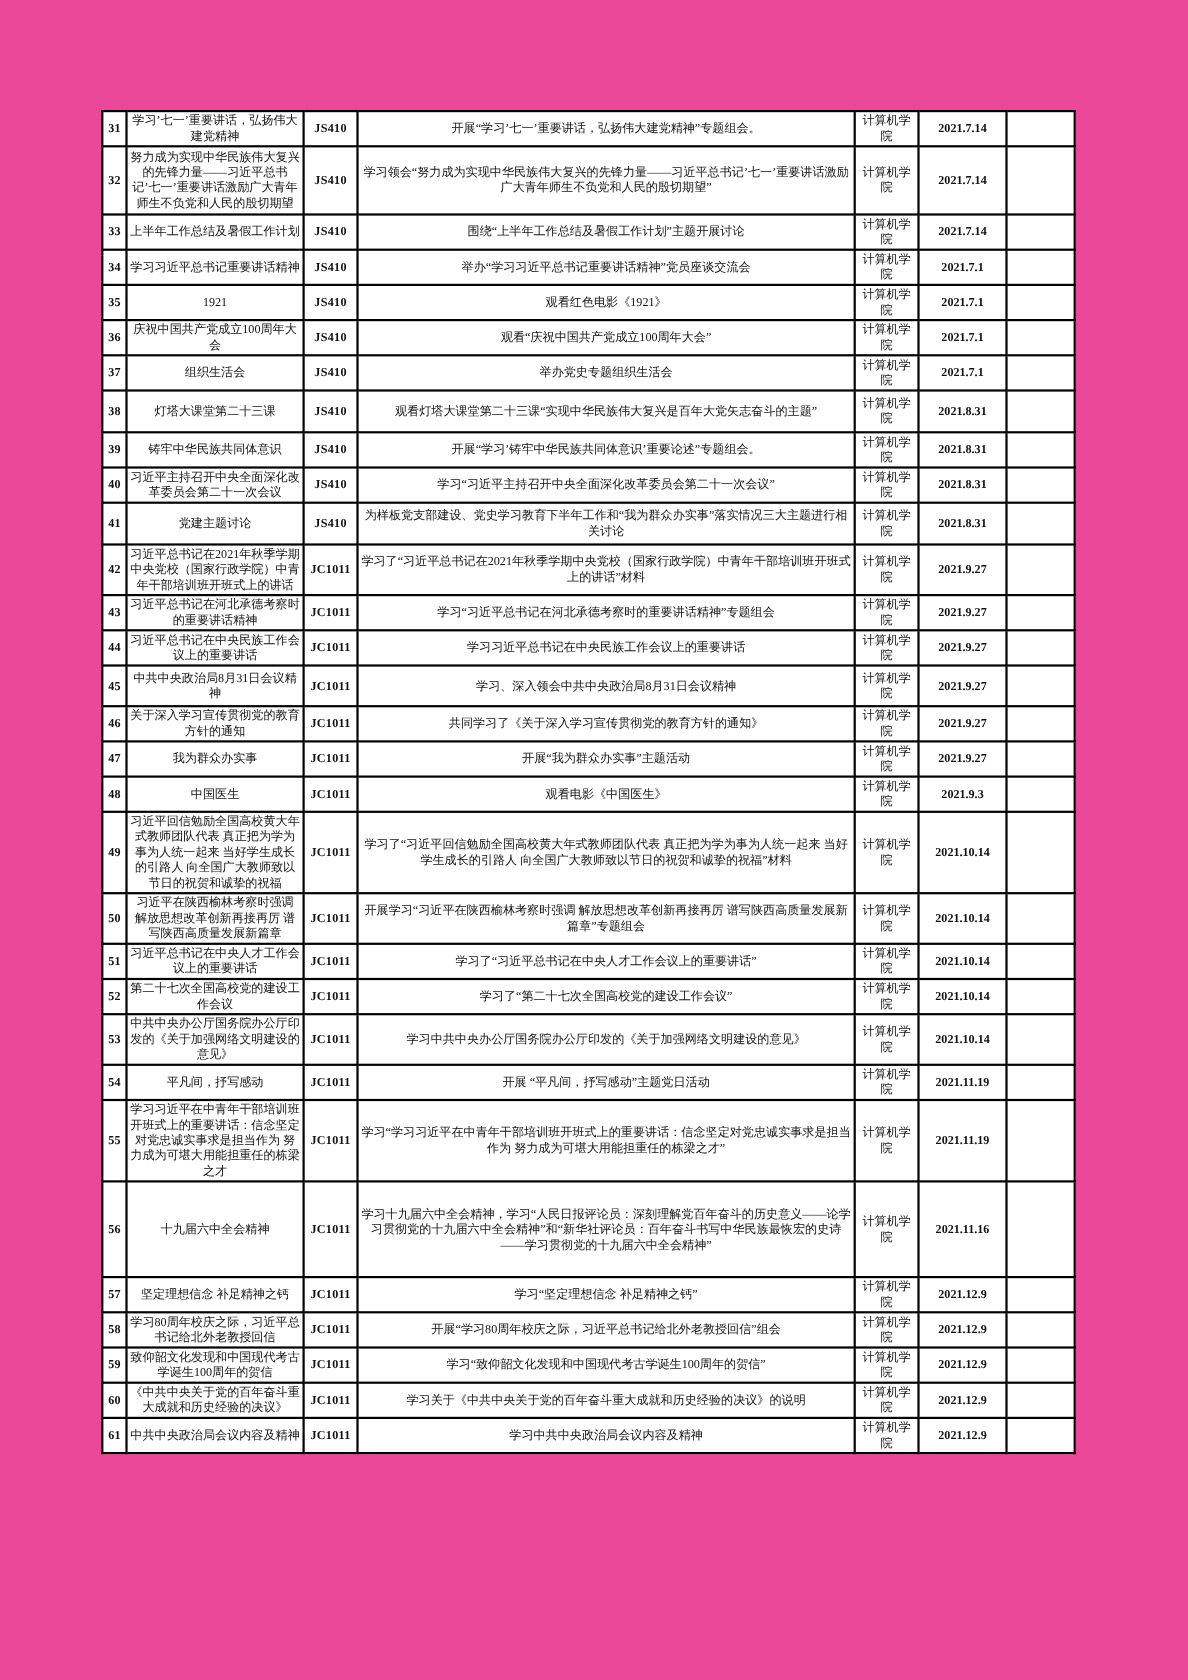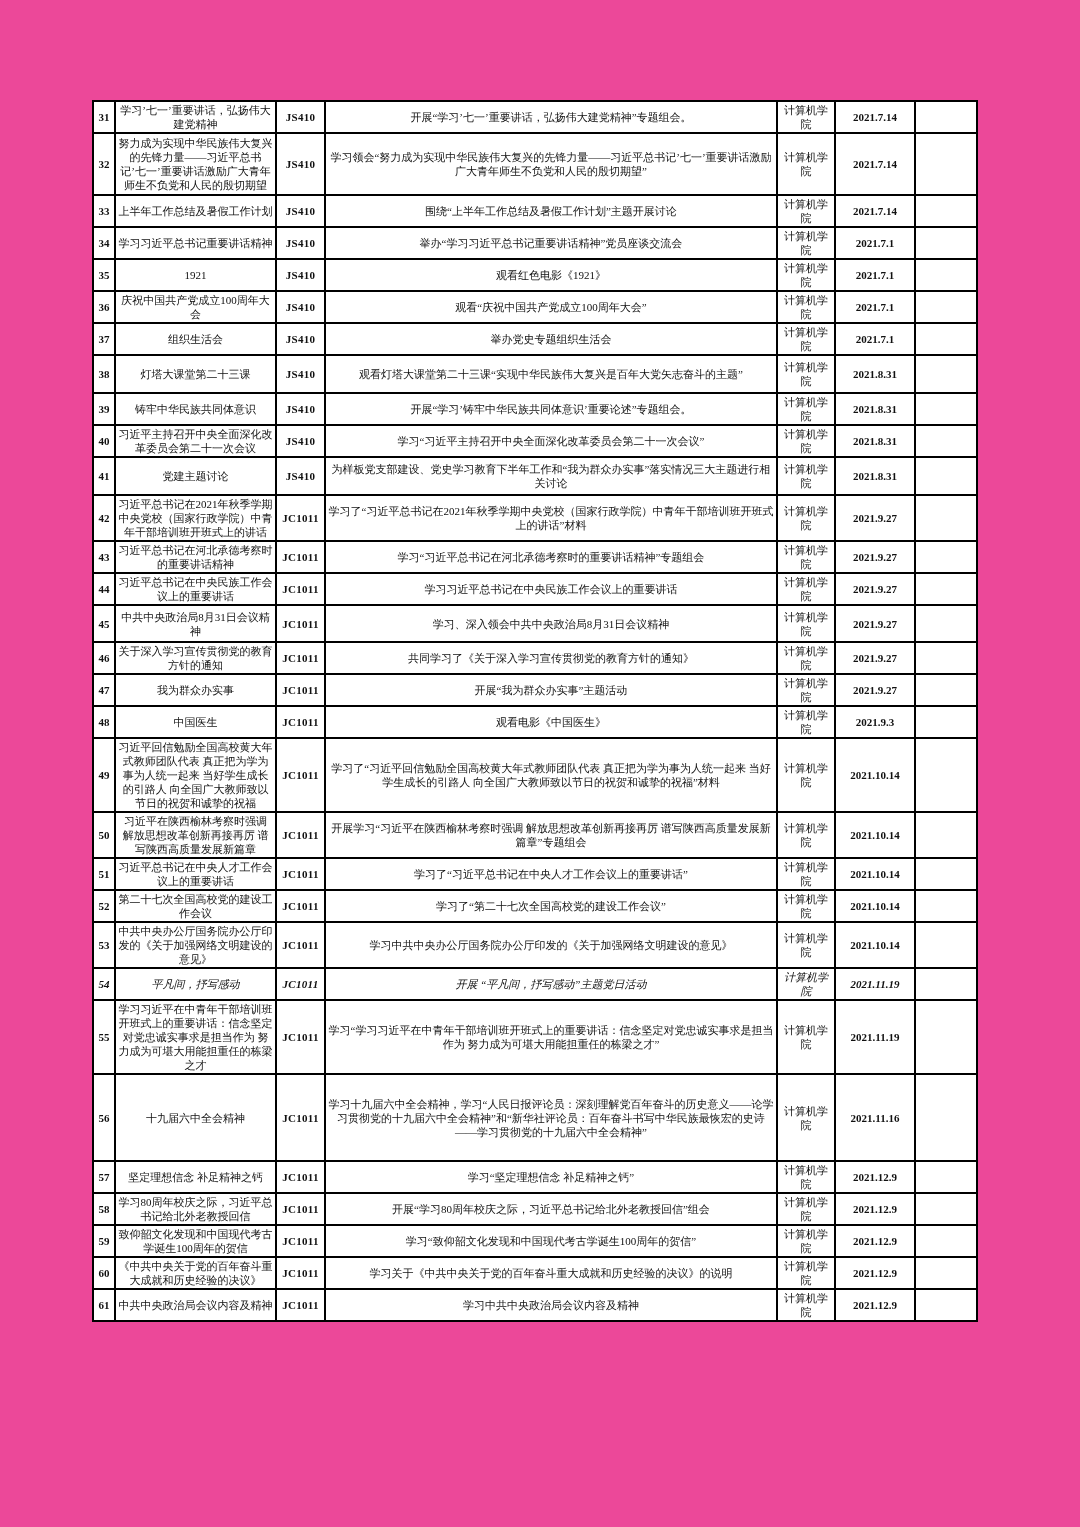--- a/index.html
+++ b/index.html
@@ -255,21 +255,21 @@
         </tr>
         <tr style="height: 42px;">
           <td class="c-no">53</td>
           <td class="c-title">中共中央办公厅国务院办公厅印发的《关于加强网络文明建设的意见》</td>
           <td class="c-code">JC1011</td>
           <td class="c-description">学习中共中央办公厅国务院办公厅印发的《关于加强网络文明建设的意见》</td>
           <td class="c-department">计算机学院</td>
           <td class="c-date">2021.10.14</td>
           <td class="c-remark"></td>
         </tr>
-        <tr style="height: 22px; font-style: italic;">
+        <tr style="height: 22px;">
           <td class="c-no">54</td>
           <td class="c-title">平凡间，抒写感动</td>
           <td class="c-code">JC1011</td>
           <td class="c-description">开展 “平凡间，抒写感动”主题党日活动</td>
           <td class="c-department">计算机学院</td>
           <td class="c-date">2021.11.19</td>
           <td class="c-remark"></td>
         </tr>
         <tr style="height: 70px;">
           <td class="c-no">55</td>

